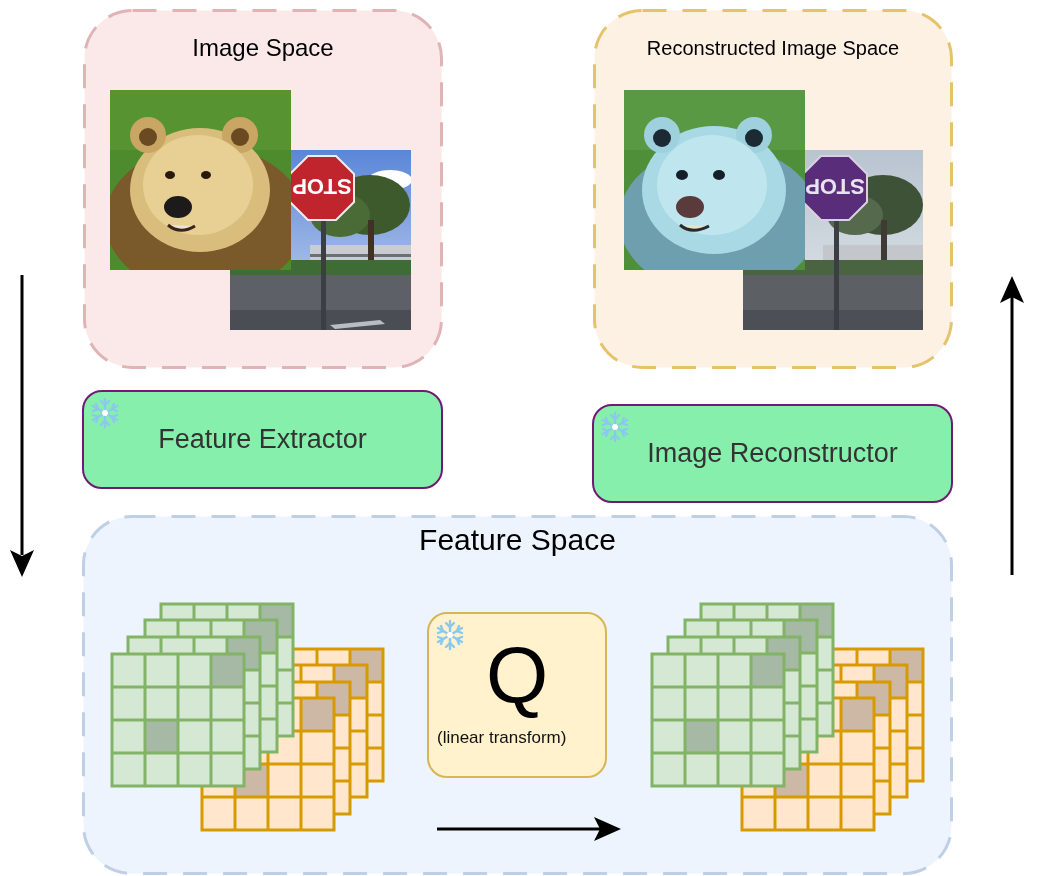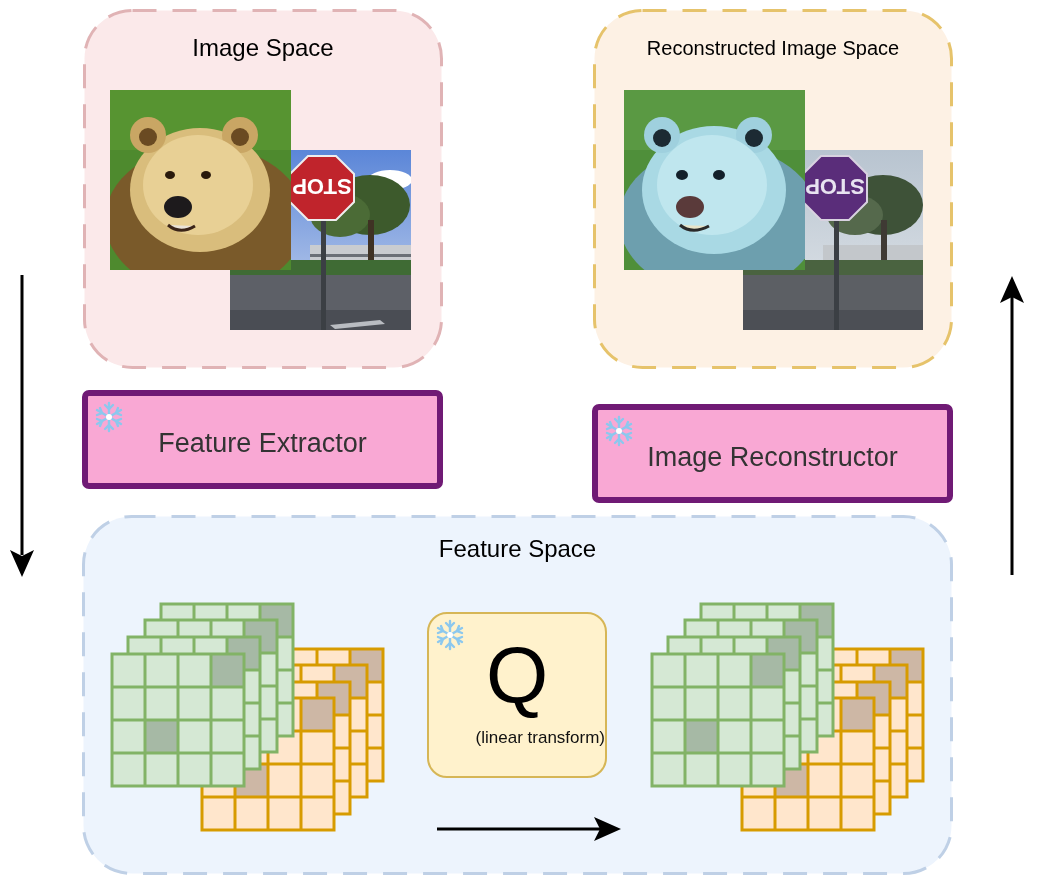--- a/index.html
+++ b/index.html
@@ -2,27 +2,27 @@
 <html><head>
 <meta charset="utf-8">
 <style>
   html,body{margin:0;padding:0;background:#ffffff;}
   body{width:1038px;height:876px;position:relative;overflow:hidden;font-family:"Liberation Sans",sans-serif;}
   .abs{position:absolute;}
   .panel{position:absolute;box-sizing:border-box;}
   .panel svg.border{position:absolute;left:0;top:0;overflow:visible;}
   .panel-title{position:absolute;left:0;right:0;text-align:center;color:#000000;}
   .photo{position:absolute;overflow:hidden;}
-  .box{position:absolute;box-sizing:border-box;border:6px solid #701a75;border-radius:7px;background:#f9a8d4;}
+  .box{position:absolute;box-sizing:border-box;border:2px solid #701a75;border-radius:20px;background:#86efac;}
   .box-title{position:absolute;left:0;right:0;text-align:center;color:#333333;font-size:27px;}
   .box-sub{position:absolute;left:0;right:0;text-align:center;color:#111;font-size:16px;}
   .snow{position:absolute;width:32px;height:32px;}
   .qbox{position:absolute;box-sizing:border-box;border:2px solid #d6b656;border-radius:20px;background:#fff2cc;}
   .q-letter{position:absolute;left:0;right:0;text-align:center;font-size:80px;color:#000;line-height:1;}
-  .q-sub{position:absolute;left:8px;right:0;text-align:right;font-size:17px;color:#111;}
+  .q-sub{position:absolute;left:8px;right:0;text-align:left;font-size:17px;color:#111;}
 </style>
 </head>
 <body>
 
 <div class="panel" style="left:83px;top:9px;width:360px;height:360px;">
   <svg class="border" width="360" height="360">
     <rect x="1.5" y="1.5" width="357" height="357" rx="48" ry="48" fill="#fbe9ea" stroke="#e0b3b5" stroke-width="3" stroke-dasharray="24 16"></rect>
   </svg>
   <div class="panel-title" style="top:25px;font-size:24px;">Image Space</div>
 
@@ -145,21 +145,21 @@
     </g>
     <circle cx="16" cy="16" r="3" fill="#ffffff"></circle>
   </svg>
   <div class="box-title" style="top:32px;">Image Reconstructor</div>
 </div>
 
 <div class="panel" style="left:82px;top:515px;width:871px;height:360px;">
   <svg class="border" width="871" height="360">
     <rect x="1.5" y="1.5" width="868" height="357" rx="48" ry="48" fill="#edf4fd" stroke="#bfd0e6" stroke-width="3" stroke-dasharray="24 16"></rect>
   </svg>
-  <div class="panel-title" style="top:20px;font-size:24px;">Feature Space</div>
+  <div class="panel-title" style="top:8px;font-size:30px;">Feature Space</div>
 </div>
 
 <svg class="abs" style="left:0;top:0;" width="1038" height="876">
   <defs>
 
     <g id="ogrid">
       <rect x="0" y="0" width="132" height="132" fill="#ffe6cc"></rect>
       <rect x="99" y="0" width="33" height="33" fill="#cdb7a5"></rect>
       <g stroke="#d79b00" stroke-width="3" fill="none">
         <rect x="0" y="0" width="132" height="132"></rect>

